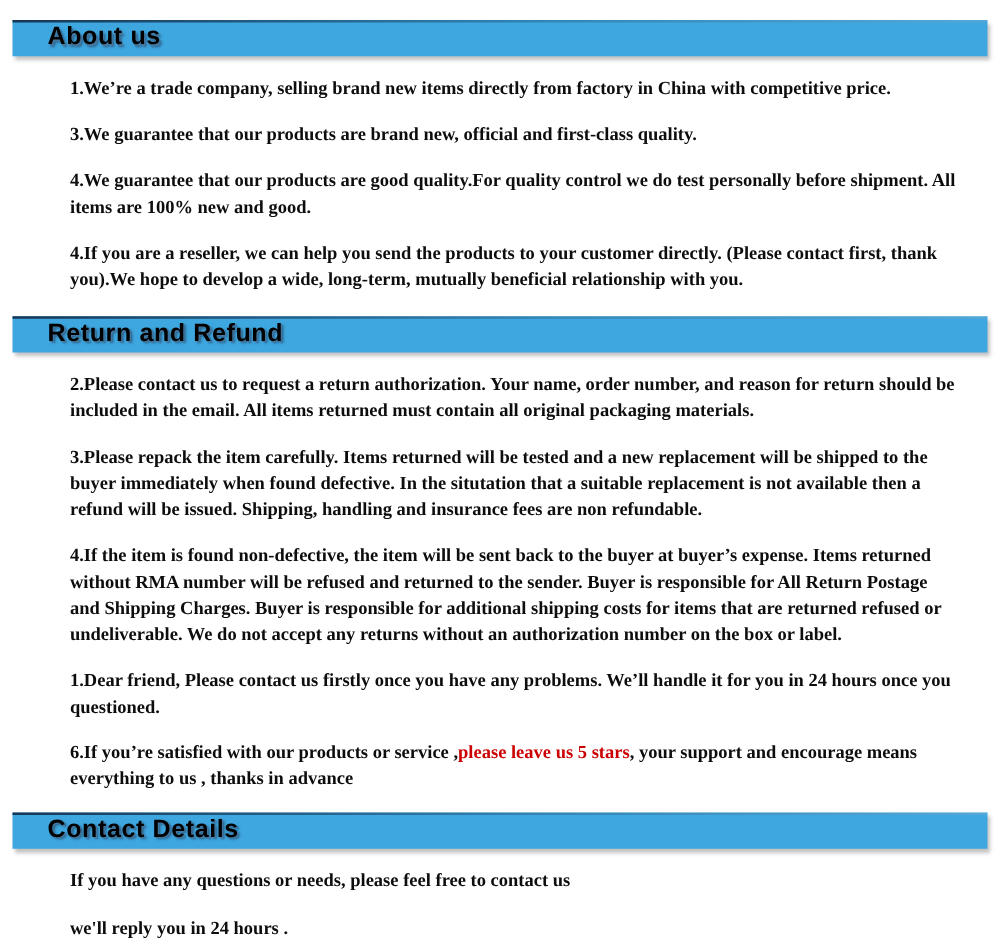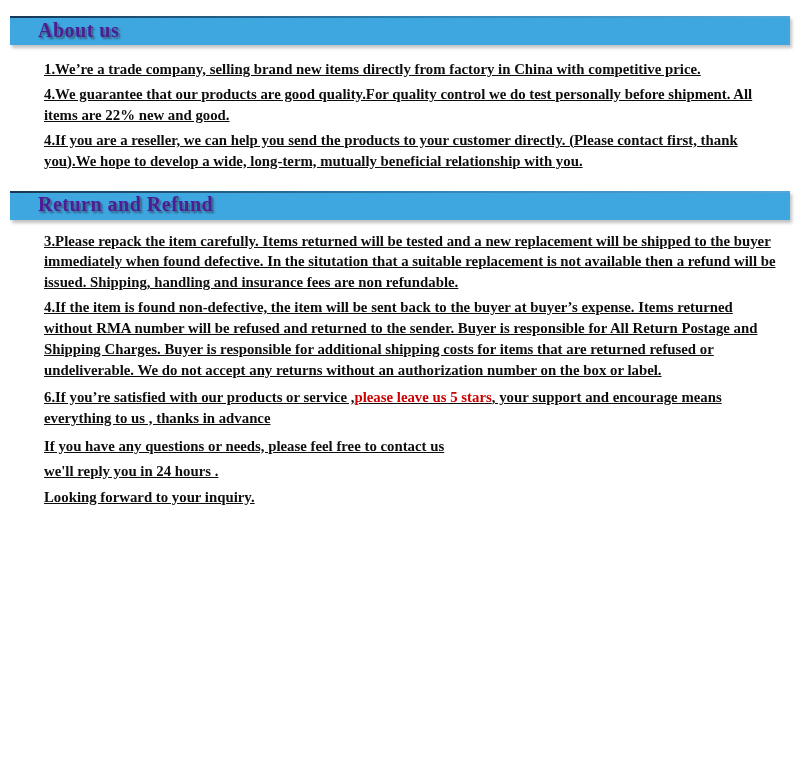--- a/index.html
+++ b/index.html
@@ -34,37 +34,37 @@
     background: linear-gradient(to right,
       rgba(15,35,60,0.85),
       rgba(15,35,60,0.25) 55%,
       rgba(150,170,190,0.25));
   }
   .bar-label {
     position: absolute;
     left: 28px;
     top: 50%;
     transform: translateY(-54%);
-    font-family: Liberation Serif, serif;
+    font-family: Liberation Sans, sans-serif;
     font-weight: bold;
     font-size: 20px;
     letter-spacing: 0.5px;
-    color: #4c1d95;
+    color: #000000;
     text-shadow: 1px 1px 0 rgba(70,120,160,0.9), 2px 2px 2px rgba(40,80,115,0.85);
     white-space: nowrap;
   }
 
   
   .section-body {
     margin: 0 18px 0 40px;
     font-size: 14.8px;
     font-weight: bold;
     line-height: 20.9px;
   }
-  .section-body p { margin: 4px; text-decoration: underline; }
+  .section-body p { margin: 16px; }
 
   .body-about    { margin-top: 14px; }
   .bar-return    { margin-top: 19px; text-align: center; }
   .body-return   { margin-top: 11px; }
   .bar-feedback  { margin-top: 17px; }
   .body-feedback { margin-top: 6px; }
   .bar-contact   { margin-top: 6px; }
   .body-contact  { margin-top: 7px; line-height: 21.5px; }
 
   .red { color: var(--red); }
@@ -72,35 +72,41 @@
 </head>
 <body>
 
 <div class="page">
 
   <div class="bar">
     <span class="bar-label">About us</span>
   </div>
   <div class="section-body body-about">
     <p>1.We’re a trade company, selling brand new items directly from factory in China with competitive price.</p>
-    <p>4.We guarantee that our products are good quality.For quality control we do test personally before shipment. All items are 22% new and good.</p>
+    <p>3.We guarantee that our products are brand new, official and first-class quality.</p>
+    <p>4.We guarantee that our products are good quality.For quality control we do test personally before shipment. All items are 100% new and good.</p>
     <p>4.If you are a reseller, we can help you send the products to your customer directly. (Please contact first, thank you).We hope to develop a wide, long-term, mutually beneficial relationship with you.</p>
   </div>
 
   <div class="bar bar-return">
     <span class="bar-label">Return and Refund</span>
   </div>
   <div class="section-body body-return">
+    <p>2.Please contact us to request a return authorization. Your name, order number, and reason for return should be included in the email. All items returned must contain all original packaging materials.</p>
     <p>3.Please repack the item carefully. Items returned will be tested and a new replacement will be shipped to the buyer immediately when found defective. In the situtation that a suitable replacement is not available then a refund will be issued. Shipping, handling and insurance fees are non refundable.</p>
     <p>4.If the item is found non-defective, the item will be sent back to the buyer at buyer’s expense. Items returned without RMA number will be refused and returned to the sender. Buyer is responsible for All Return Postage and Shipping Charges. Buyer is responsible for additional shipping costs for items that are returned refused or undeliverable. We do not accept any returns without an authorization number on the box or label.</p>
   </div>
 
   <div class="section-body body-feedback">
+    <p>1.Dear friend, Please contact us firstly once you have any problems. We’ll handle it for you in 24 hours once you questioned.</p>
     <p><span>6.If you’re satisfied with our products or service ,</span><span class="red">please leave us 5 stars</span><span>, your support and encourage means everything to us , thanks in advance</span></p>
   </div>
 
+  <div class="bar bar-contact">
+    <span class="bar-label">Contact Details</span>
+  </div>
   <div class="section-body body-contact">
     <p>If you have any questions or needs, please feel free to contact us</p>
     <p>we'll reply you in 24 hours .</p>
     <p>Looking forward to your inquiry.</p>
   </div>
 
 </div>
 
 </body></html>

